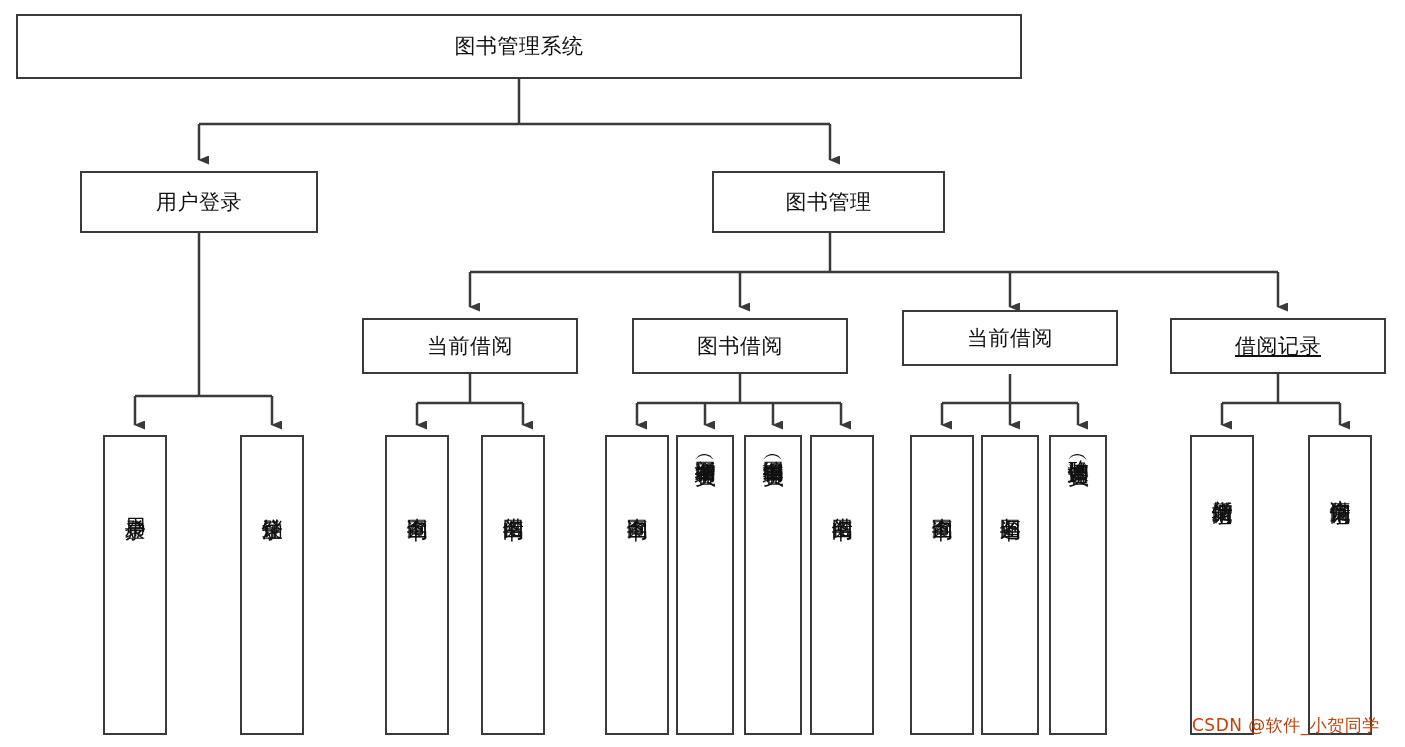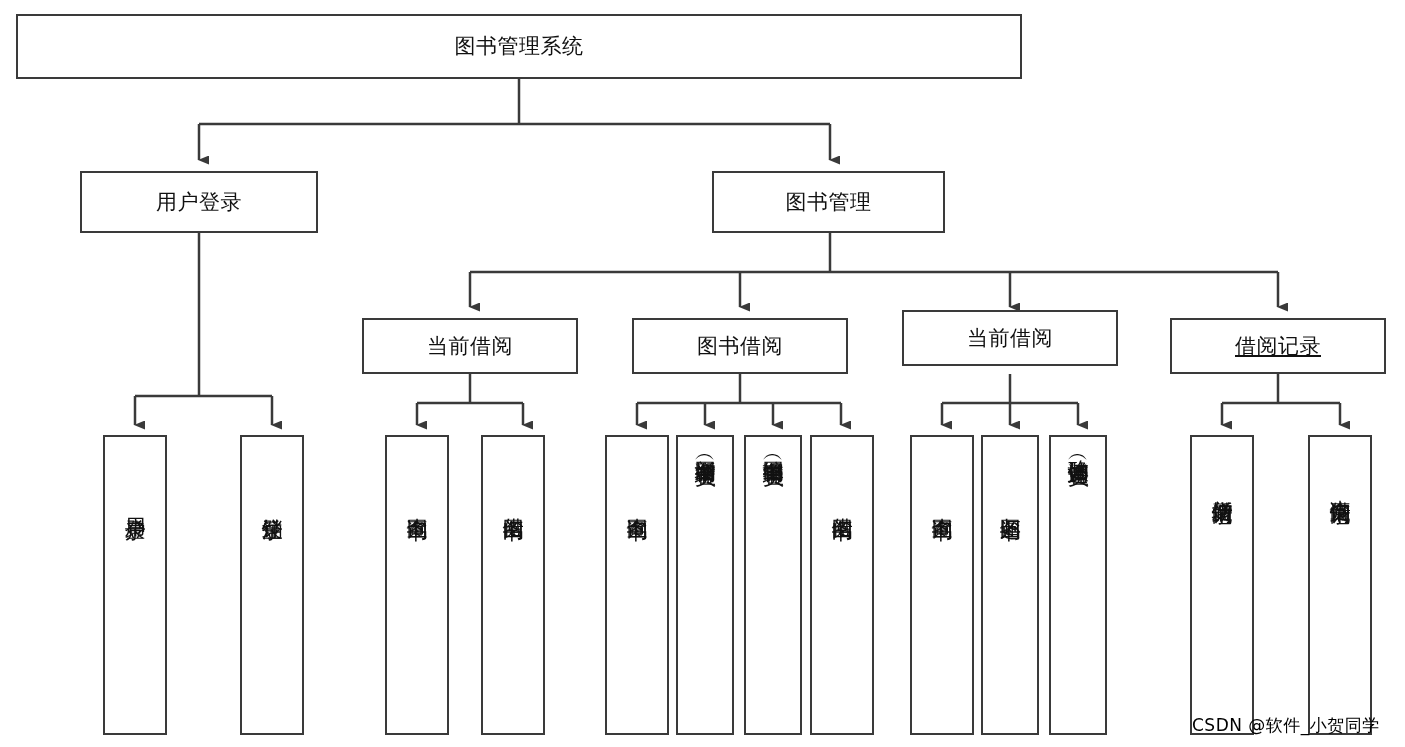--- a/index.html
+++ b/index.html
@@ -63,21 +63,21 @@
     margin-top: 58px;
   }
   .node.v.mid2 .label {
     margin-top: 40px;
   }
   .watermark {
     position: absolute;
     left: 1192px;
     top: 714px;
     font-size: 17px;
-    color: #000000;
+    color: #c2410c;
     white-space: nowrap;
     letter-spacing: 0.5px;
   }
 </style>
 </head>
 <body>
 
 <div id="canvas">
 
   <svg id="edges" viewBox="0 0 1405 747" xmlns="http://www.w3.org/2000/svg">

